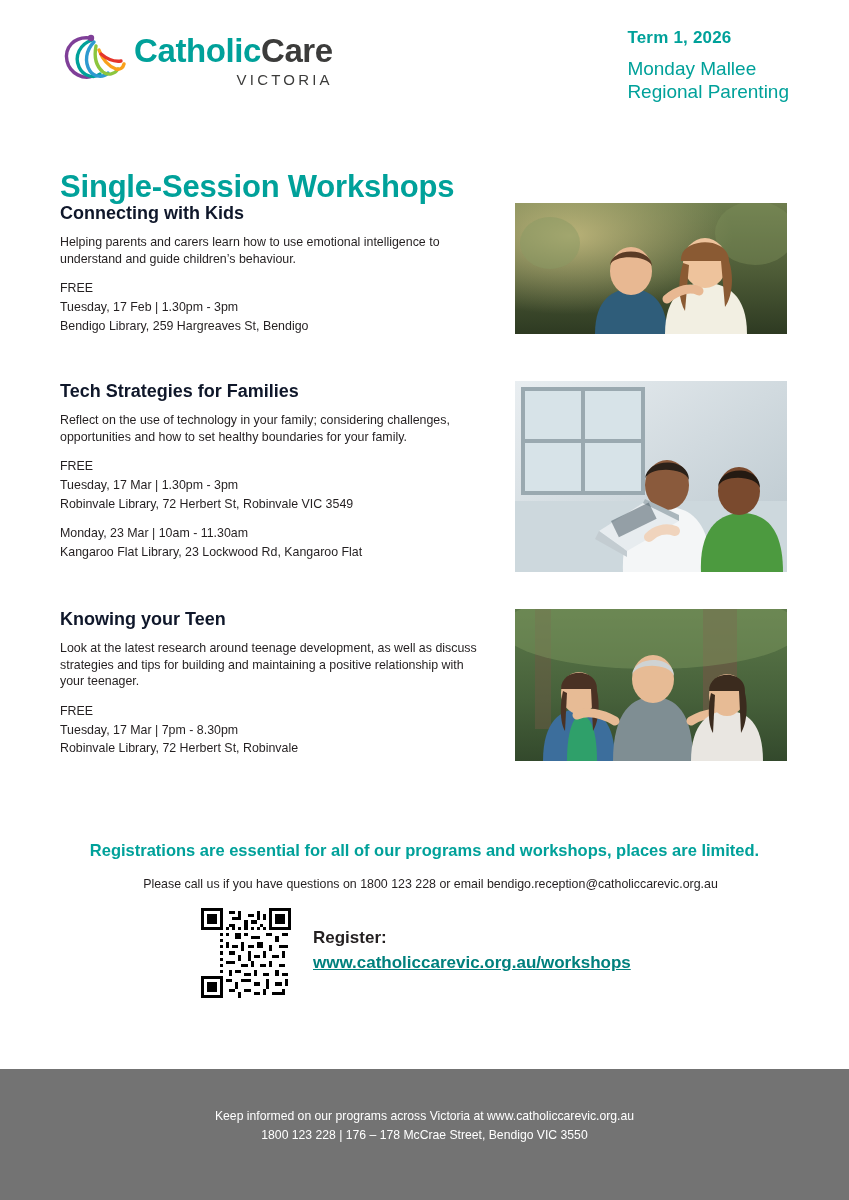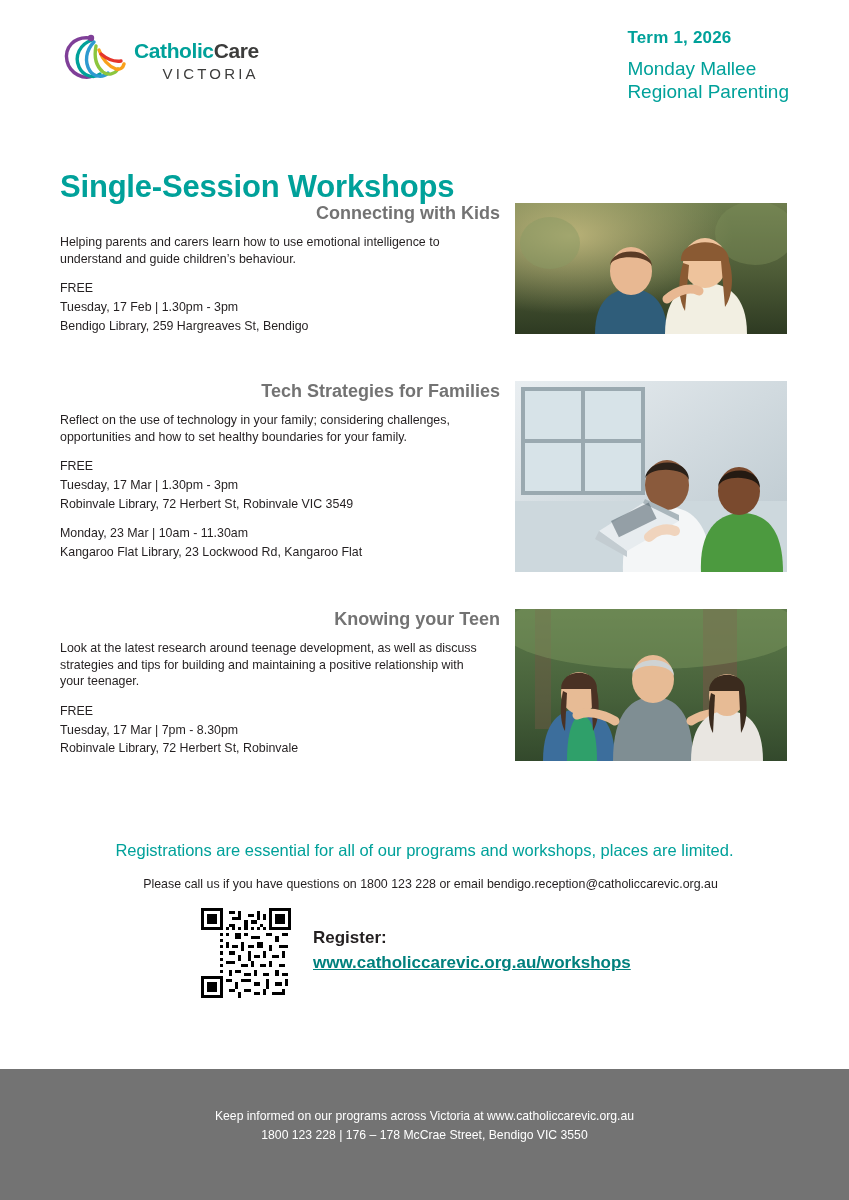--- a/index.html
+++ b/index.html
@@ -22,21 +22,21 @@
     height: 128px;
   }
   .logo-block {
     position: absolute;
     left: 60px; top: 28px;
     display: flex; align-items: center;
   }
   .logo-mark { width: 66px; height: 66px; position: relative; }
   .logo-words { margin-left: 8px; }
   .logo-title {
-    font-size: 21px; font-weight: bold; letter-spacing: -0.4px;
+    font-size: 33px; font-weight: bold; letter-spacing: -0.4px;
     line-height: 1;
   }
   .logo-title .cc-teal { color: #00a19a; }
   .logo-title .cc-dark { color: #3c3c3b; }
   .logo-sub {
     font-size: 15px; font-weight: normal; color: #3c3c3b;
     letter-spacing: 3.2px; text-align: right; margin-top: 4px;
   }
 
   .header-right {
@@ -65,23 +65,22 @@
   .workshop {
     position: absolute;
     left: 60px;
     width: 440px;
   }
   .w1 { top: 203px; }
   .w2 { top: 381px; }
   .w3 { top: 609px; }
 
   .w-title {
-    font-size: 18px; font-weight: bold; color: #737373;
+    font-size: 18px; font-weight: bold; color: #0f172a;
     margin: 0 0 10px 0;
-    text-align: right;
   }
   .w-desc {
     font-size: 12.4px; line-height: 1.35; color: #231f20;
     margin: 0 0 12px 0; max-width: 430px;
   }
   .w-detail {
     font-size: 12.4px; font-weight: normal; line-height: 1.5;
     color: #231f20;
   }
   .w-detail .spacer { display: block; height: 11px; }
@@ -98,21 +97,21 @@
   .p1 { top: 203px; height: 131px; }
   .p2 { top: 381px; height: 191px; }
   .p3 { top: 609px; height: 152px; }
   .photo svg { display: block; width: 100%; height: 100%; }
 
   
   .reg-head {
     position: absolute;
     top: 841px; left: 0; right: 0;
     text-align: center;
-    color: #00a19a; font-weight: normal; font-size: 16.5px;
+    color: #00a19a; font-weight: bold; font-size: 16.5px;
   }
   .reg-sub {
     position: absolute;
     top: 877px; left: 12px; right: 0;
     text-align: center;
     font-size: 12.4px; color: #231f20;
   }
 
   
   .qr {

